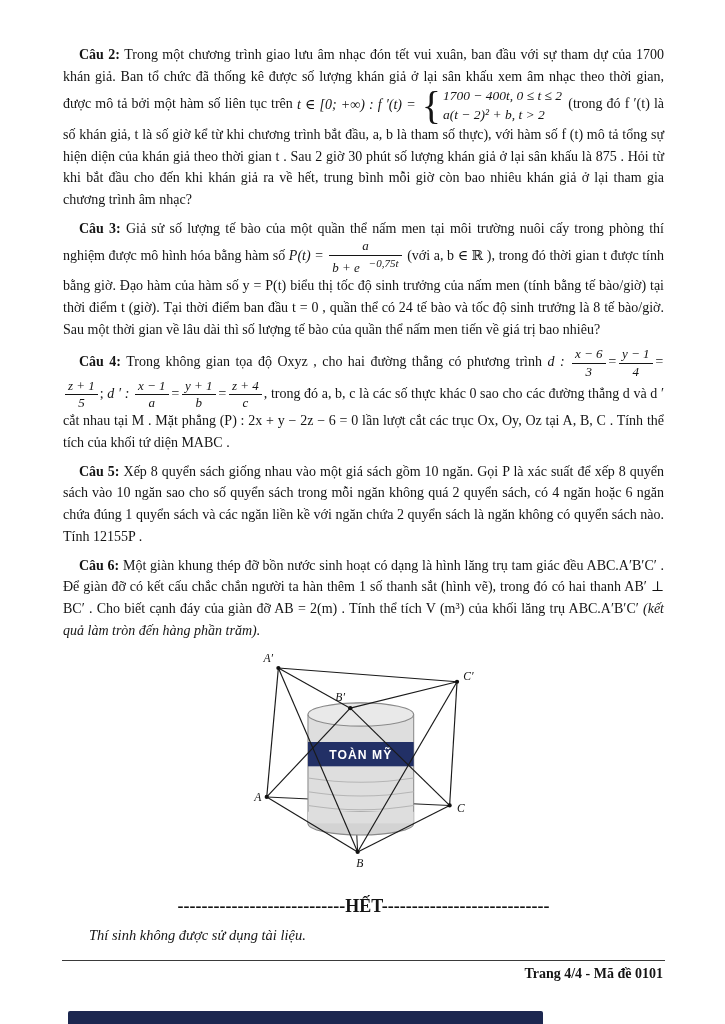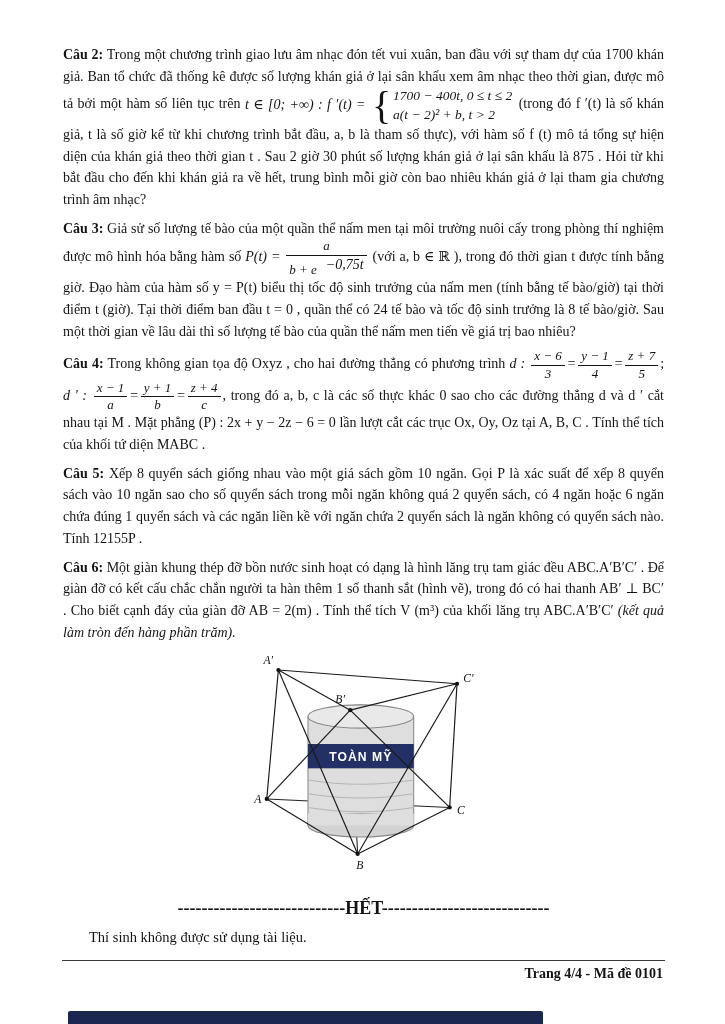--- a/index.html
+++ b/index.html
@@ -5,36 +5,36 @@
   * { box-sizing: border-box; }
   html, body { margin: 0; padding: 0; }
   body { width: 725px; background: #ffffff; }
   .page {
     position: relative; width: 725px; height: 1024px; overflow: hidden;
     background: #ffffff; color: #141414;
     font-family: "Liberation Serif", "DejaVu Serif", serif;
   }
   .content { position: absolute; left: 63px; top: 44px; width: 601px; }
   .q { margin: 0 0 7px 0; font-size: 14px; line-height: 1.55; text-align: justify; }
-  .q-label { font-weight: bold; }
+  .q-label { font-weight: bold; margin-left: 16px; }
   .mi { font-style: italic; margin-top: 24px; }
   .frac {
     display: inline-block; vertical-align: middle; text-align: center;
     font-style: italic; font-size: 13px; line-height: 1.1; margin: 0 2px;
   }
   .frac .num { display: block; border-bottom: 1px solid #141414; padding: 0 3px 1px; }
   .frac .den { display: block; padding: 1px 3px 0; }
   .cases { display: inline-flex; align-items: center; vertical-align: middle; margin: 0 2px; }
   .brace { font-size: 40px; line-height: 0.85; font-weight: 400; margin-right: 2px; }
   .case-col { display: inline-block; text-align: left; font-style: italic; font-size: 13.5px; line-height: 1.35; }
   .case-col .case { display: block; }
-  sup { font-size: 14px; margin-left: 9px; }
+  sup { font-size: 11px; margin-left: 9px; }
   .fig-wrap { text-align: center; margin: 10px 0 4px 0; }
   .het { text-align: center; font-weight: bold; margin-top: 22px; font-size: 18px; }
-  .notes { margin: 8px 0 0 26px; font-size: 14.5px; line-height: 1.5; }
+  .notes { margin: 8px 0 0 26px; font-style: italic; font-size: 14.5px; line-height: 1.5; }
   .footer-rule { position: absolute; left: 62px; right: 60px; top: 960px; border-top: 1.6px solid #3a3a3a; }
   .footer-text { position: absolute; top: 966px; right: 62px; font-size: 14px; font-weight: bold; }
   .scan-strip { position: absolute; left: 68px; bottom: 0; width: 475px; height: 13px; background: #1c2750; border-radius: 2px 2px 0 0; }
 </style>
 </head>
 <body>
 
 <div class="page">
   <div class="content">
 
@@ -57,21 +57,21 @@
       <span>Giả sử số lượng tế bào của một quần thể nấm men tại môi trường nuôi cấy trong phòng thí nghiệm được mô hình hóa bằng hàm số</span>
       <span class="mi">P(t) =</span>
       <span class="frac"><span class="num">a</span><span class="den"><span>b + e</span><sup>−0,75t</sup></span></span>
       <span>(với a, b ∈ ℝ ), trong đó thời gian t được tính bằng giờ. Đạo hàm của hàm số y = P(t) biểu thị tốc độ sinh trưởng của nấm men (tính bằng tế bào/giờ) tại thời điểm t (giờ). Tại thời điểm ban đầu t = 0 , quần thể có 24 tế bào và tốc độ sinh trưởng là 8 tế bào/giờ. Sau một thời gian về lâu dài thì số lượng tế bào của quần thể nấm men tiến về giá trị bao nhiêu?</span>
     </p>
 
     <p class="q">
       <b class="q-label">Câu 4:</b>
       <span>Trong không gian tọa độ Oxyz , cho hai đường thẳng có phương trình</span>
       <span class="mi">d :</span>
-      <span class="frac"><span class="num">x − 6</span><span class="den">3</span></span><span class="mi">=</span><span class="frac"><span class="num">y − 1</span><span class="den">4</span></span><span class="mi">=</span><span class="frac"><span class="num">z + 7</span><span class="den">5</span></span><span>;</span>
+      <span class="frac"><span class="num">x − 6</span><span class="den">3</span></span><span class="mi">=</span><span class="frac"><span class="num">y − 1</span><span class="den">4</span></span><span class="mi">=</span><span class="frac"><span class="num">z + 1</span><span class="den">5</span></span><span>;</span>
       <span class="mi">d ′ :</span>
       <span class="frac"><span class="num">x − 1</span><span class="den">a</span></span><span class="mi">=</span><span class="frac"><span class="num">y + 1</span><span class="den">b</span></span><span class="mi">=</span><span class="frac"><span class="num">z + 4</span><span class="den">c</span></span><span>, trong đó a, b, c là các số thực khác 0 sao cho các đường thẳng d và d ′ cắt nhau tại M . Mặt phẳng (P) : 2x + y − 2z − 6 = 0 lần lượt cắt các trục Ox, Oy, Oz tại A, B, C . Tính thể tích của khối tứ diện MABC .</span>
     </p>
 
     <p class="q">
       <b class="q-label">Câu 5:</b>
       <span>Xếp 8 quyển sách giống nhau vào một giá sách gồm 10 ngăn. Gọi P là xác suất để xếp 8 quyển sách vào 10 ngăn sao cho số quyển sách trong mỗi ngăn không quá 2 quyển sách, có 4 ngăn hoặc 6 ngăn chứa đúng 1 quyển sách và các ngăn liền kề với ngăn chứa 2 quyển sách là ngăn không có quyển sách nào. Tính 12155P .</span>
     </p>
 
     <p class="q">

